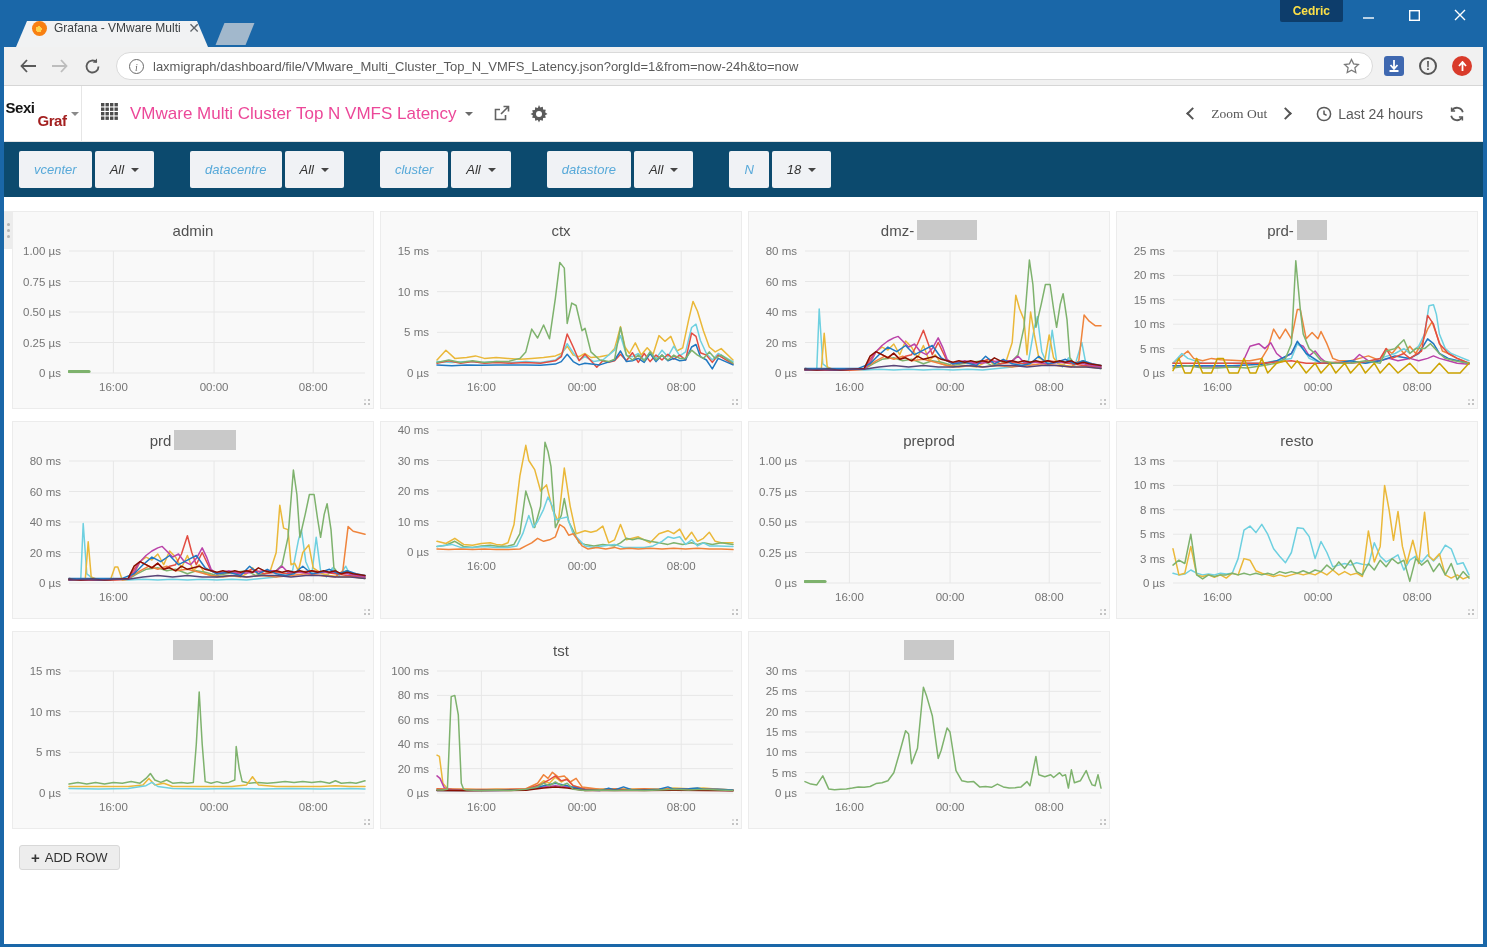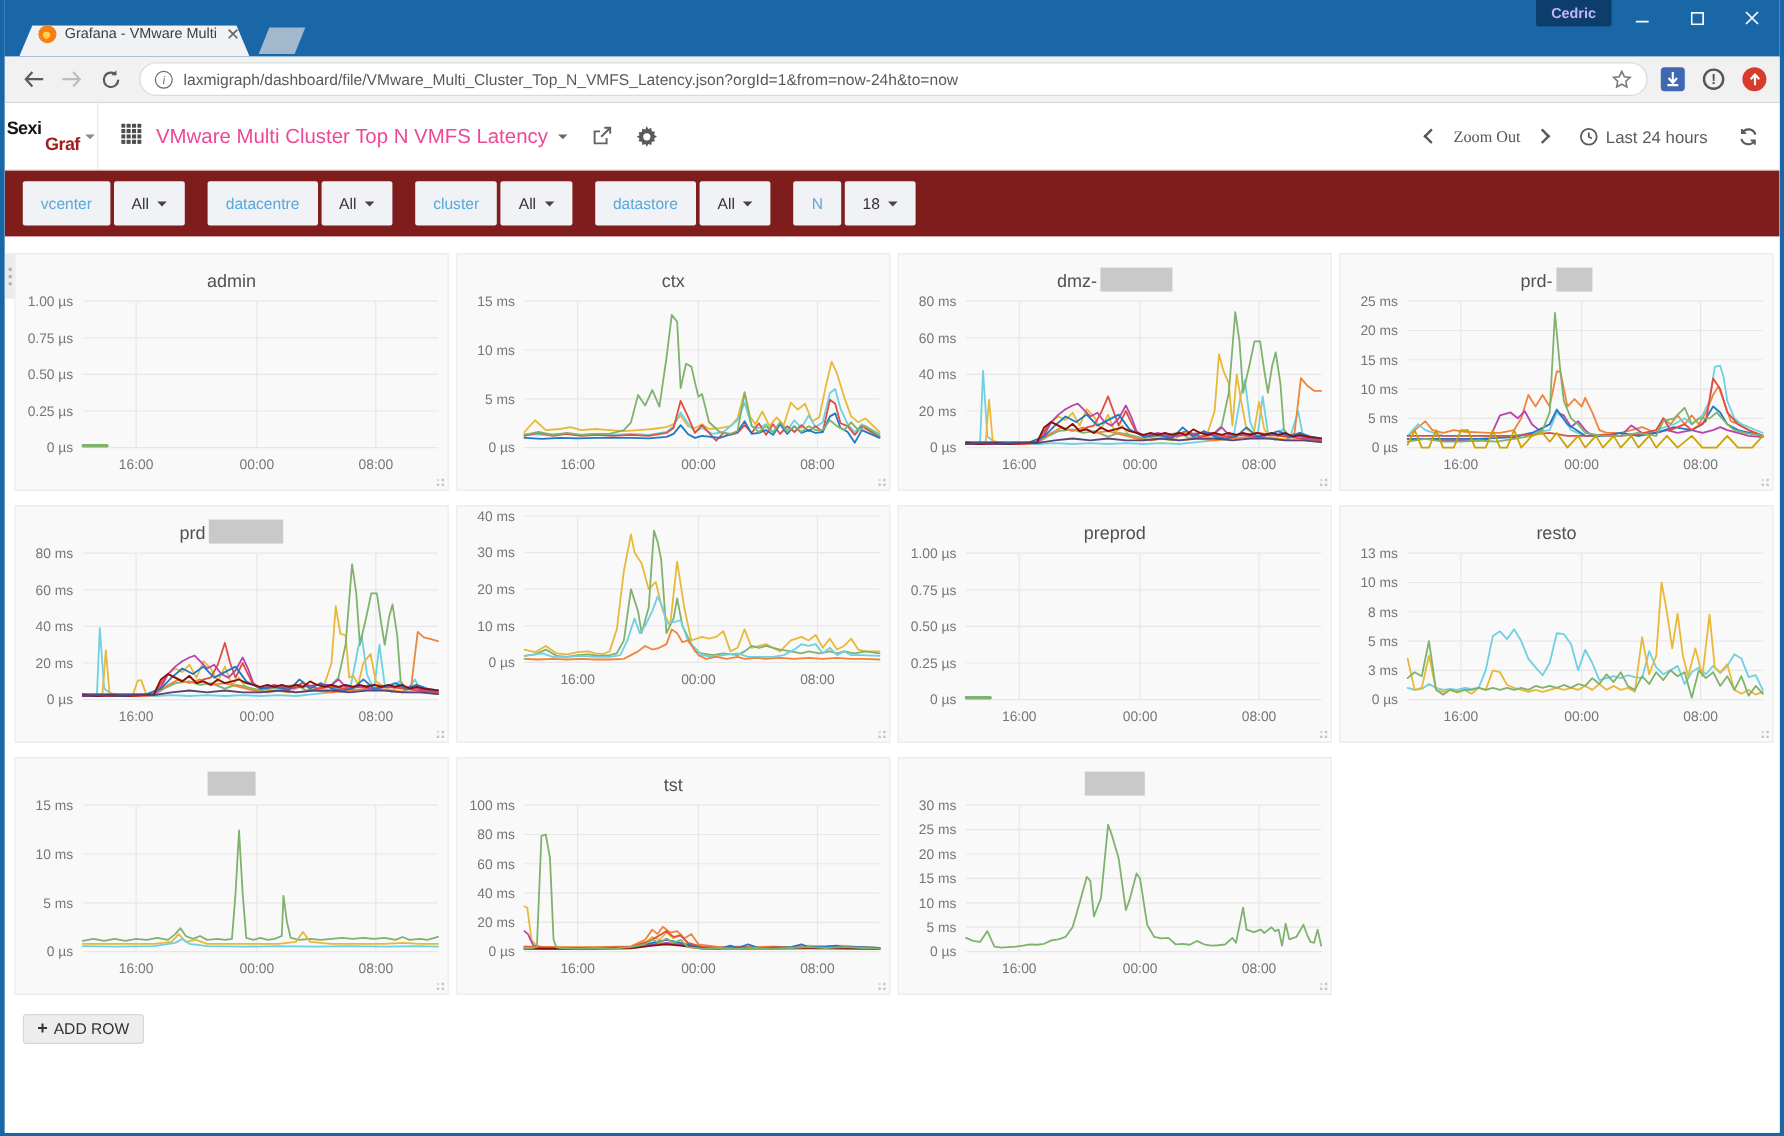--- a/index.html
+++ b/index.html
@@ -7,21 +7,21 @@
   .window{width:1487px;height:947px;box-sizing:border-box;display:flex;flex-direction:column;
     border-left:4px solid var(--chrome-blue);border-right:4px solid var(--chrome-blue);border-bottom:3px solid var(--chrome-blue);}
   
   .titlebar{height:47px;background:var(--chrome-blue);position:relative;flex:none;}
   .tab{position:absolute;left:12px;bottom:0;width:192px;height:26px;background:#f1f2f3;
     clip-path:polygon(11px 0,181px 0,192px 26px,0 26px);display:flex;align-items:flex-start;padding:0 8px 0 16px;box-sizing:border-box;}
   .tab .favicon{width:15px;height:15px;border-radius:50%;background:radial-gradient(circle at 45% 55%, #ffd24d 0 25%, #f88012 26% 75%, #e9590c 76%);flex:none;margin-right:7px;}
   .tab .tab-title{font-size:12px;color:#3c4043;white-space:nowrap;overflow:hidden;flex:1;}
   .tab .tab-close{font-size:14px;color:#5f6368;margin-left:6px;line-height:14px;cursor:default;}
   .newtab{position:absolute;left:216px;bottom:2px;width:30px;height:22px;background:#a2b8cc;transform:skewX(-22deg);}
-  .profile-badge{position:absolute;top:0;right:140px;height:22px;line-height:22px;padding:0 13px;background:#0d3d6b;color:#c4b5fd;
+  .profile-badge{position:absolute;top:0;right:140px;height:22px;line-height:22px;padding:0 13px;background:#0d3d6b;color:#fde047;
     font-size:12px;font-weight:bold;border-radius:0 0 2px 2px;}
   .win-controls{position:absolute;top:0;right:0;height:30px;display:flex;}
   .win-btn{width:46px;height:30px;display:flex;align-items:center;justify-content:center;}
   
   .navbar{height:38px;background:#f1f1f1;border-bottom:1px solid #d6d6d6;display:flex;align-items:center;padding:0 10px;flex:none;}
   .nav-btn{width:28px;height:28px;display:flex;align-items:center;justify-content:center;margin-right:4px;}
   .urlbar{flex:1;height:28px;background:#fff;border:1px solid #dadada;border-radius:14px;margin:0 6px;display:flex;align-items:center;padding:0 12px;box-sizing:border-box;}
   .url-info{width:15px;height:15px;border:1.5px solid #6a6a6a;border-radius:50%;color:#6a6a6a;font-size:10px;line-height:15px;
     text-align:center;font-family:"Liberation Serif",serif;font-style:italic;flex:none;box-sizing:border-box;}
   .url-text{margin-left:9px;font-size:13px;color:#5a5a5a;white-space:nowrap;overflow:hidden;flex:1;}
@@ -43,33 +43,33 @@
   .dash-title-caret{margin-left:8px;border-top-color:#6a6a6a;}
   .hdr-icon{margin-left:20px;color:#636363;display:flex;align-items:center;}
   .hdr-right{position:absolute;right:18px;display:flex;align-items:center;color:#5a5a5a;font-size:14px;}
   .chev{display:inline-block;width:7px;height:7px;border-left:2px solid #555;border-bottom:2px solid #555;}
   .chev-l{transform:rotate(45deg);}
   .chev-r{transform:rotate(225deg);}
   .zoom-out-text{margin:0 14px;font-size:13.5px;color:#565656;font-family:Liberation Serif, serif;}
   .time-group{display:flex;align-items:center;margin-left:26px;gap:6px;}
   .refresh-btn{margin-left:26px;display:flex;align-items:center;}
   
-  .filter-bar{display:flex;align-items:center;padding:9px 0 9px 15px;gap:19px;flex:none;background:#7f1d1d;}
+  .filter-bar{display:flex;align-items:center;padding:9px 0 9px 15px;gap:36px;flex:none;background:#0c4a6e;font-style:italic;}
   .chip-group{display:flex;gap:3px;}
   .chip{background:#f0f2f5;height:37px;display:flex;align-items:center;padding:0 15px;font-size:13px;border-radius:2px;}
   .chip-label span{color:var(--grafana-blue);}
   .chip-value{color:#333;gap:7px;}
   .chip-value .caret{border-top-color:#444;}
   
   .dash-area{position:relative;flex:1;padding-top:14px;}
   .row-handle{position:absolute;left:0;top:14px;width:9px;height:38px;background:#ececec;display:flex;flex-direction:column;align-items:center;justify-content:center;gap:3px;}
   .row-handle i{width:3px;height:3px;background:#b3b3b3;border-radius:50%;}
   .panel-grid{margin-left:8px;display:grid;grid-template-columns:repeat(4,362px);gap:12px 6px;}
   .panel{position:relative;width:362px;height:198px;background:#f9f9f9;border:1px solid #ececec;box-sizing:border-box;}
-  .panel-title{height:26px;padding-top:5px;display:flex;align-items:flex-end;justify-content:center;gap:3px;font-size:15px;color:#515151;}
+  .panel-title{height:26px;padding-top:5px;display:flex;align-items:center;justify-content:center;gap:3px;font-size:15px;color:#515151;}
   .redact{height:20px;background:#c9c9c9;display:none;}
   svg.chart{display:block;width:360px;height:164px;}
   .grid-line{stroke:#e7e7e7;stroke-width:1;}
   .ylab,.xlab{font-size:11.5px;fill:#757575;font-family:"Liberation Sans",sans-serif;}
   .rsz{position:absolute;right:3px;bottom:3px;width:2px;height:2px;background:#c3c3c3;box-shadow:-4px 0 0 #c3c3c3,0 -4px 0 #c3c3c3,-4px -4px 0 #dadada;}
   
   .add-row{display:inline-flex;align-items:center;gap:5px;margin:16px 0 0 15px;background:#ededed;border:1px solid #d8d8d8;border-radius:3px;
     padding:4px 11px;font-size:13px;color:#333;font-family:"Liberation Sans",sans-serif;cursor:default;}
   .add-row .plus{font-weight:bold;font-size:15px;line-height:13px;}
 </style>

